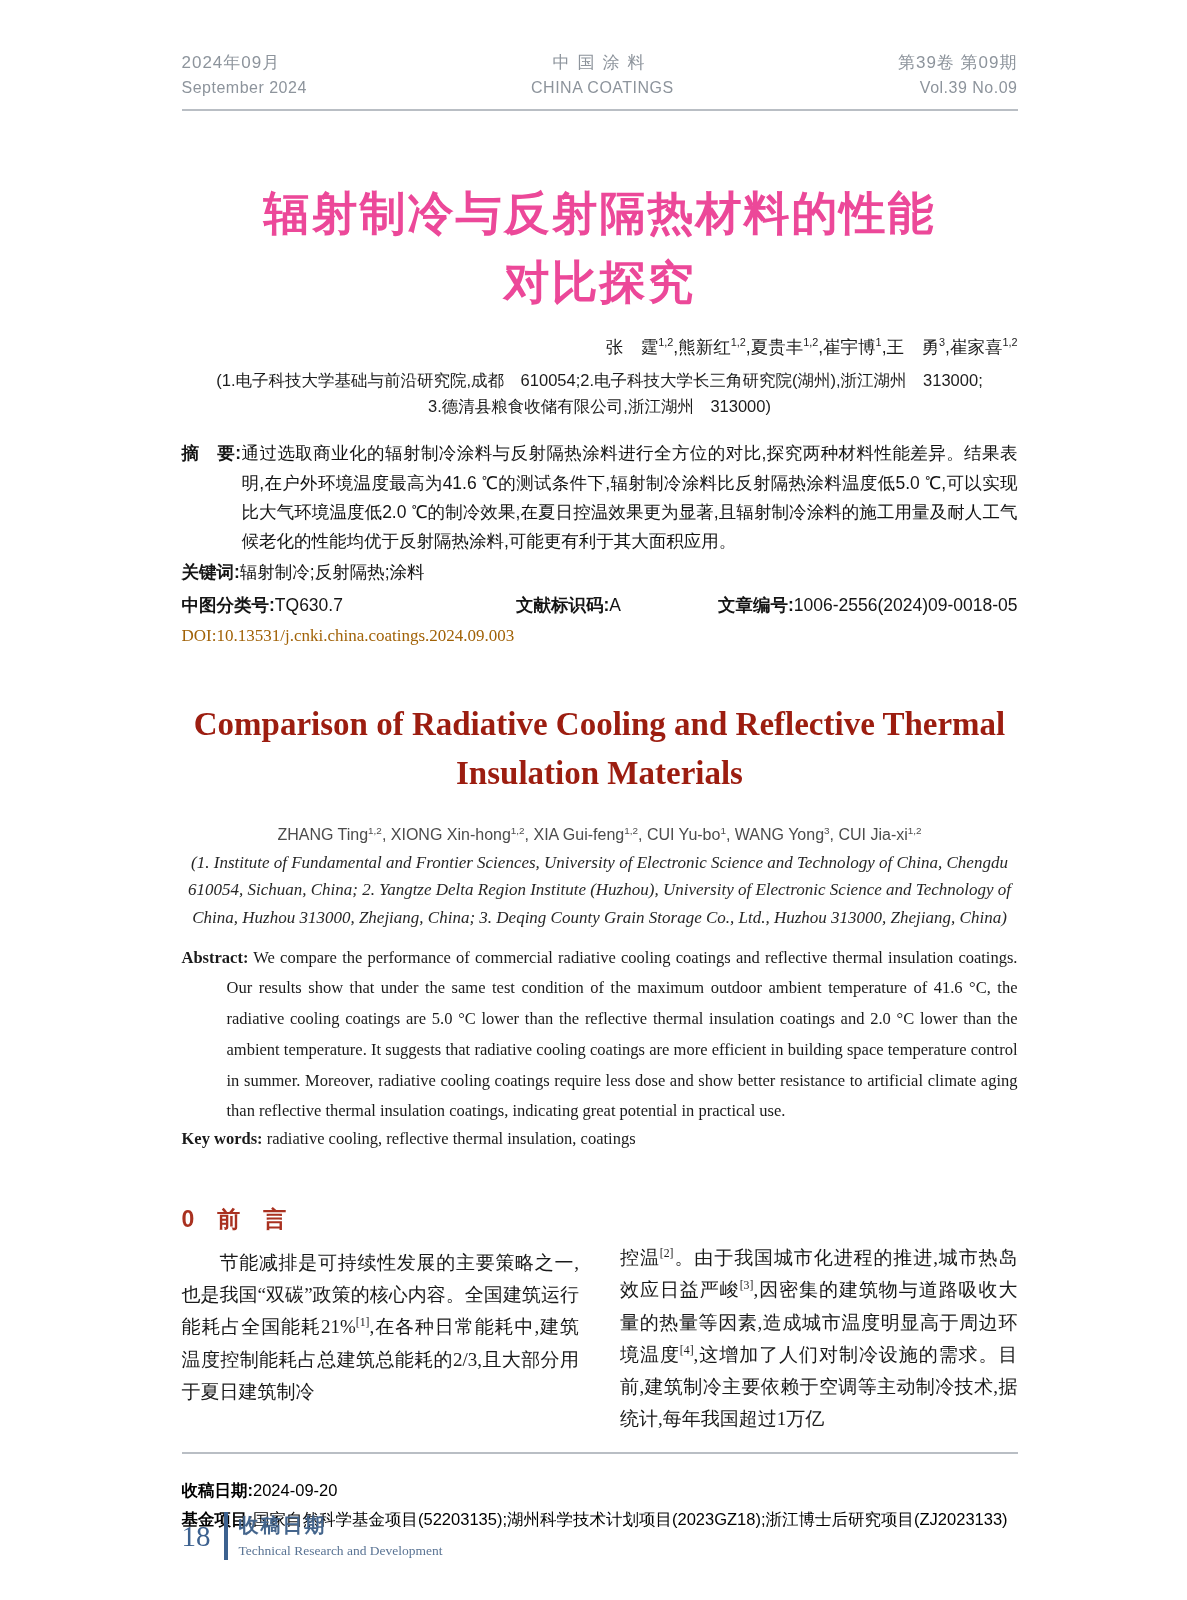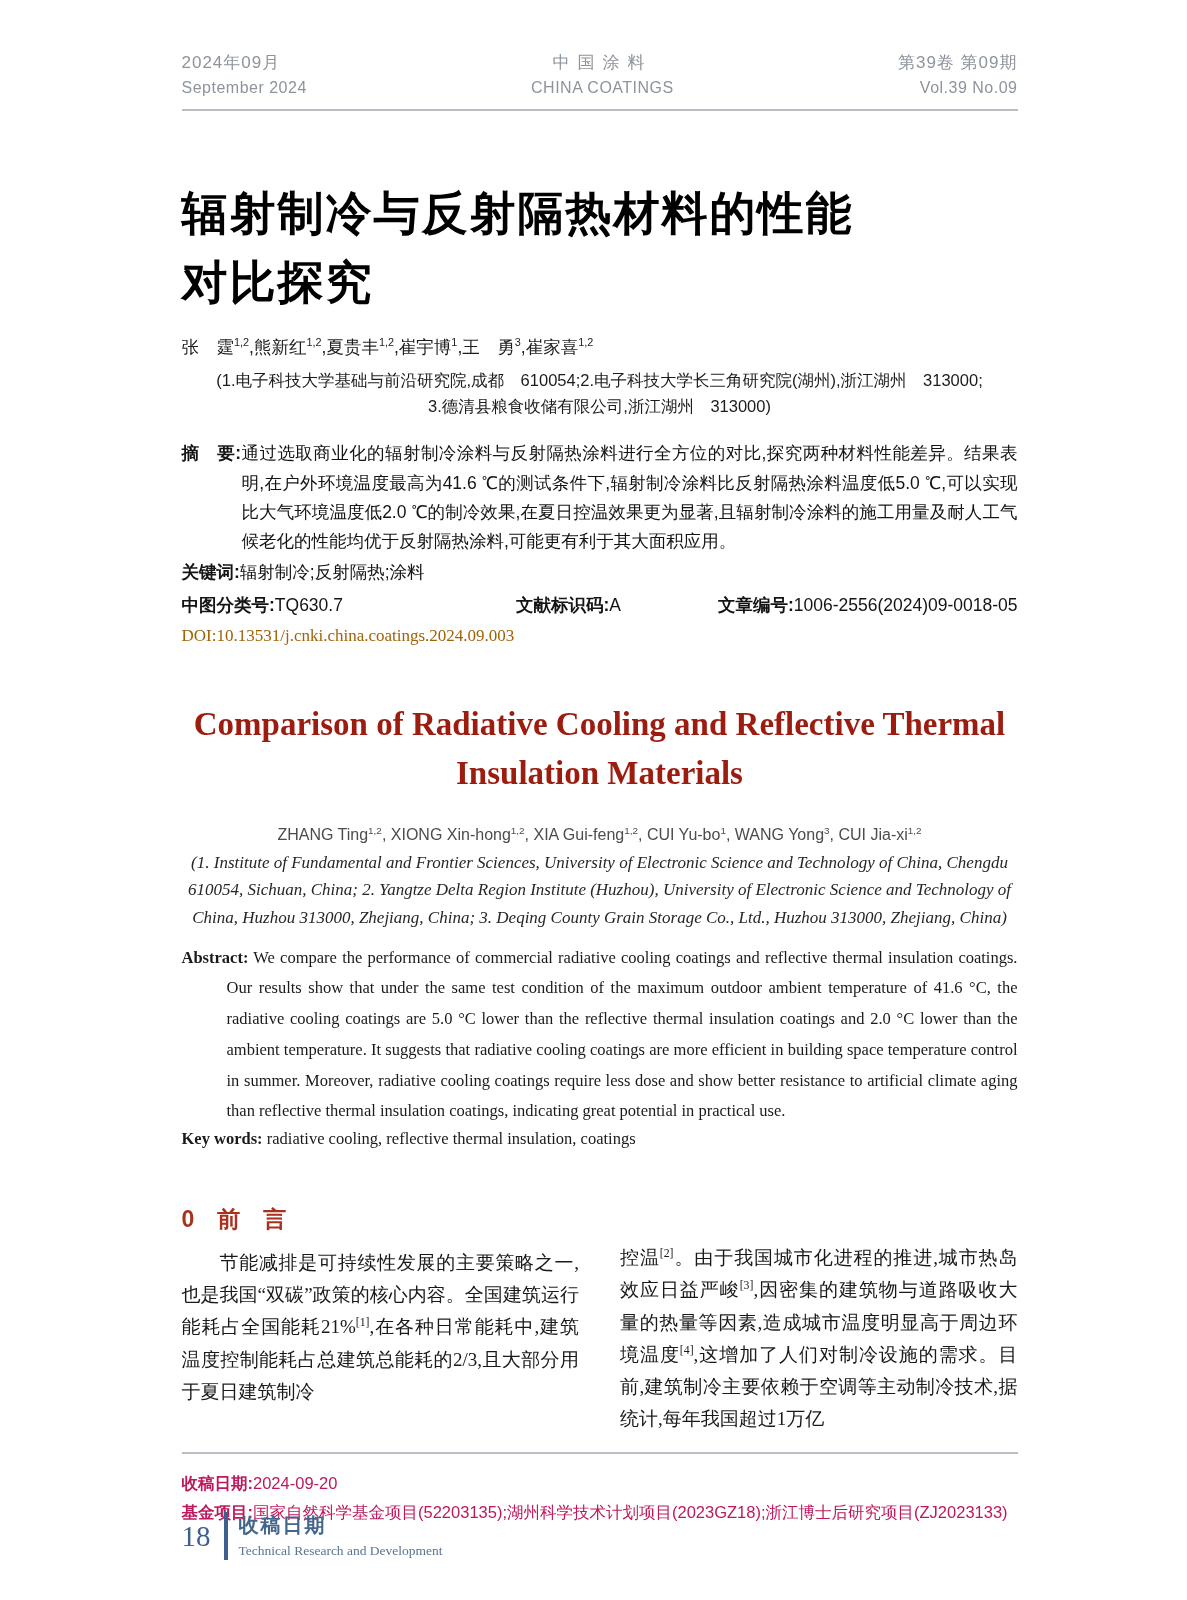--- a/index.html
+++ b/index.html
@@ -17,24 +17,24 @@
     border-bottom:2px solid #b9bec4;padding-bottom:9px;
   }
   .ph-center{text-align:center;}
   .ph-right{text-align:right;}
   .ph-cn{letter-spacing:1px;}
   .ph-center .ph-cn{letter-spacing:8px;}
   .ph-en{font-size:16px;letter-spacing:0.5px;}
 
   
   .cn-title{
-    margin:68px 0 0;color:#000000;
+    margin:68px 0 0;text-align:center;color:#ec4899;
     font-size:46px;line-height:1.5;font-weight:900;letter-spacing:2px;
   }
-  .cn-authors{margin-top:18px;text-align:left;font-size:17.5px;color:#1c1c1c;}
+  .cn-authors{margin-top:18px;text-align:right;font-size:17.5px;color:#1c1c1c;}
   .cn-affil{margin-top:8px;text-align:center;font-size:16.5px;line-height:1.6;color:#1c1c1c;}
 
   
   .cn-abstract{
     margin-top:20px;font-size:17.5px;line-height:1.68;text-align:justify;
     padding-left:60px;text-indent:-60px;color:#141414;
   }
   .b{font-weight:bold;}
   .cn-keywords{margin-top:3px;font-size:17.5px;color:#141414;}
   .meta-row{margin-top:9px;display:flex;font-size:17.5px;color:#141414;}
@@ -69,22 +69,22 @@
   .section-heading{
     color:#a93120;font-size:23px;font-weight:bold;line-height:1.3;
     font-family:"Liberation Sans",sans-serif;margin:0 0 12px 0;
   }
   .col-left p,.col-right p{margin:0;}
   .indent{text-indent:2em;}
   .col-right{padding-top:37px;}
 
   
   .footnote-block{
-    margin-top:16px;border-top:2px solid #b9bec4;padding-top:15px;
-    font-size:16.5px;line-height:1.75;color:#be185d;
+    margin-top:16px;border-top:2px solid #b9bec4;padding-top:22px;
+    font-size:16.5px;line-height:1.75;color:#000000;
   }
   .fn-label{font-weight:600;}
 
   
   .page-footer{position:absolute;left:122px;bottom:40px;display:flex;align-items:center;}
   .pf-num{font-family:"Liberation Serif",serif;font-size:29px;color:#3c618f;}
   .pf-bar{width:4px;height:48px;background:#3c618f;margin:0 11px 0 13px;}
   .pf-cn{font-size:20px;font-weight:bold;color:#44658c;letter-spacing:2px;line-height:1.2;}
   .pf-en{font-family:"Liberation Serif",serif;font-size:13.5px;color:#5a7494;margin-top:6px;}
 </style>

